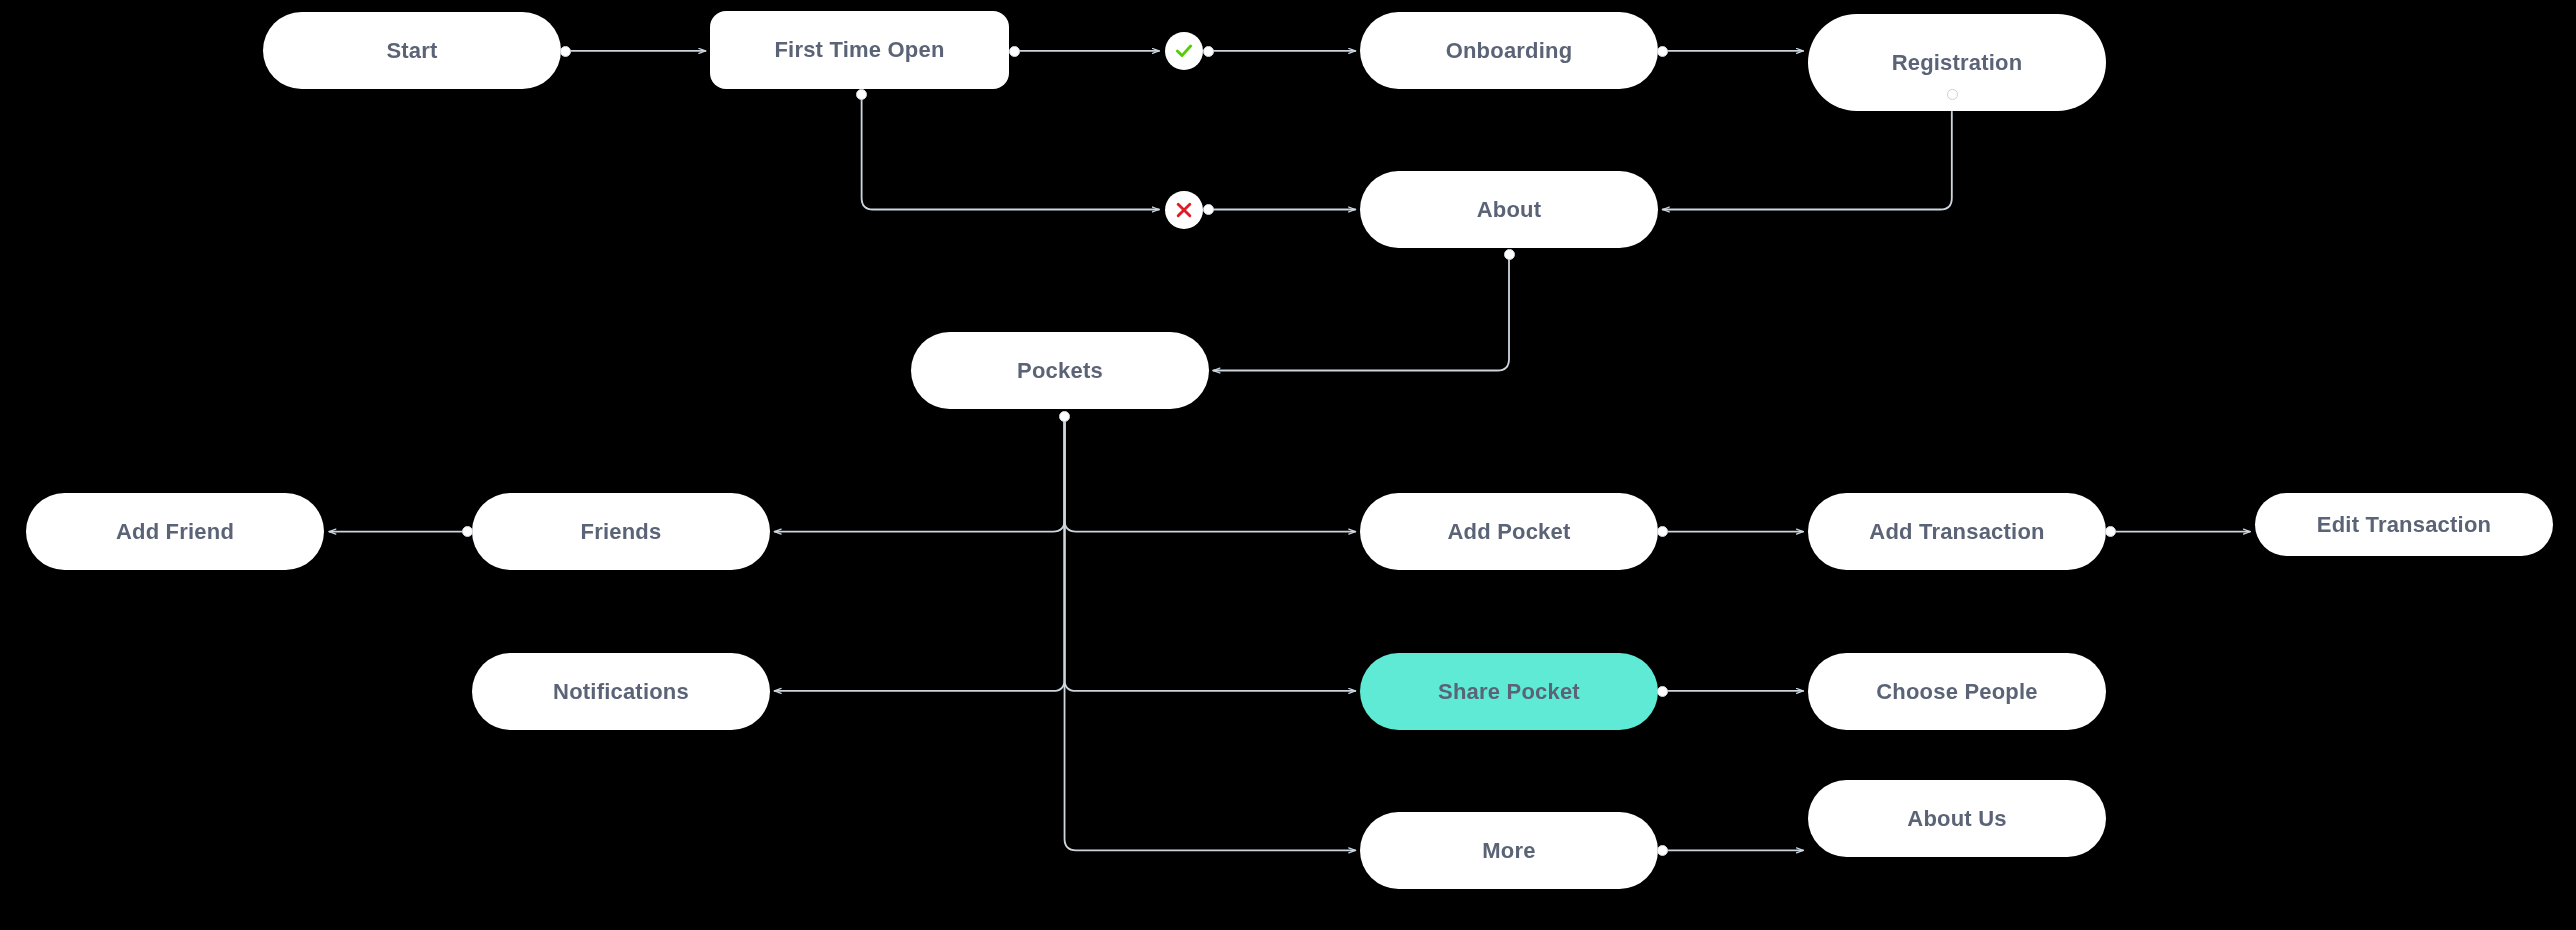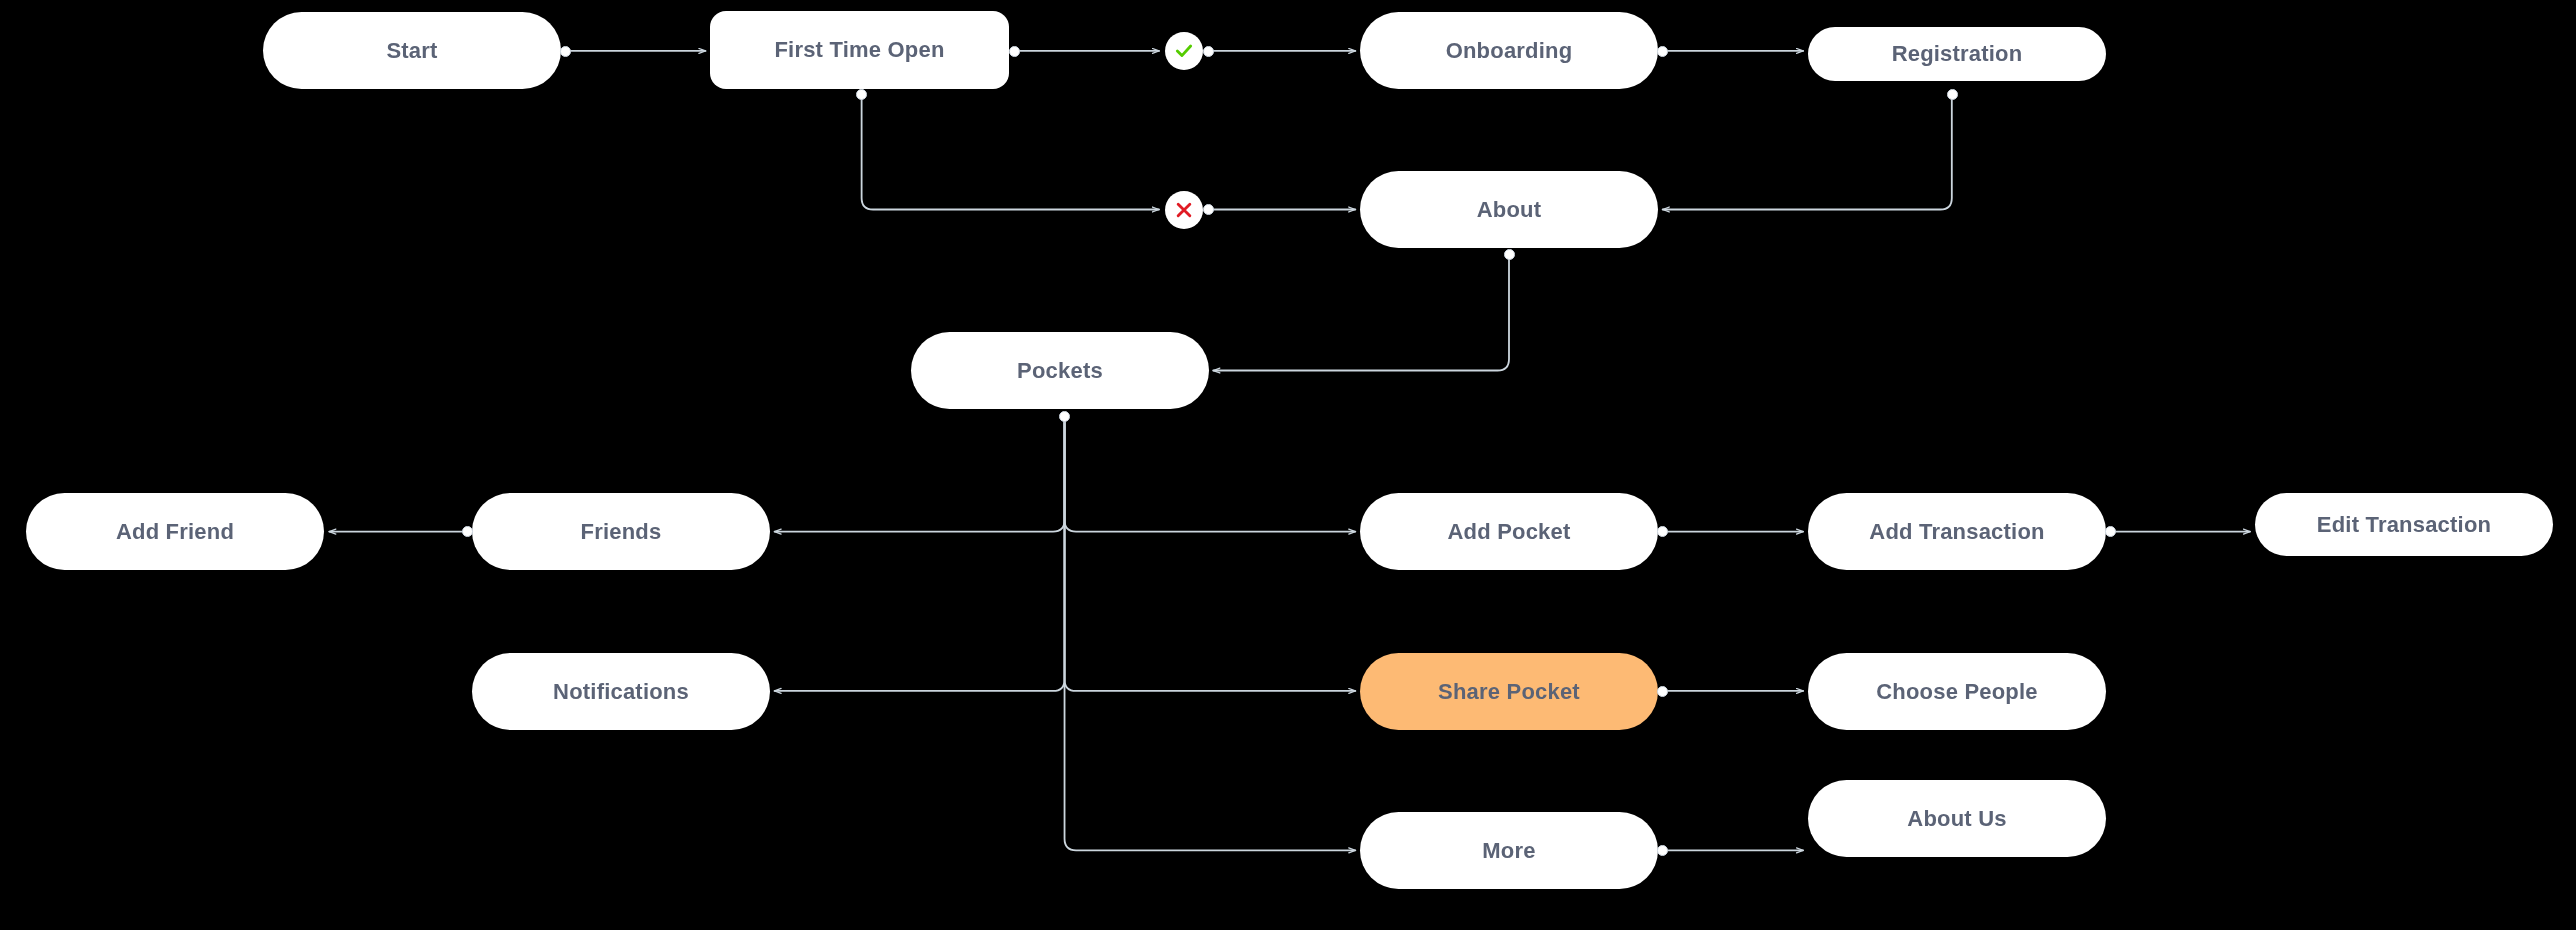--- a/index.html
+++ b/index.html
@@ -95,21 +95,21 @@
   <div id="nodes-layer">
       <div class="node pill" style="left: 263px; top: 12.3px; width: 298px; height: 77px; background: rgb(255, 255, 255); color: rgb(91, 99, 118);">
         <span>Start</span>
       </div>
       <div class="node rect" style="left: 710px; top: 10.7px; width: 299px; height: 78px; background: rgb(255, 255, 255); color: rgb(91, 99, 118);">
         <span>First Time Open</span>
       </div>
       <div class="node pill" style="left: 1360px; top: 12.3px; width: 298px; height: 77px; background: rgb(255, 255, 255); color: rgb(91, 99, 118);">
         <span>Onboarding</span>
       </div>
-      <div class="node pill" style="left: 1808px; top: 27px; width: 298px; height: 54px; background: rgb(255, 255, 255); color: rgb(91, 99, 118); align-items: center;">
+      <div class="node pill" style="left: 1808px; top: 14px; width: 298px; height: 97px; background: rgb(255, 255, 255); color: rgb(91, 99, 118); align-items: center;">
         <span>Registration</span>
       </div>
       <div class="node pill" style="left: 1360px; top: 171px; width: 298px; height: 77px; background: rgb(255, 255, 255); color: rgb(91, 99, 118);">
         <span>About</span>
       </div>
       <div class="node pill" style="left: 911px; top: 332px; width: 298px; height: 77px; background: rgb(255, 255, 255); color: rgb(91, 99, 118);">
         <span>Pockets</span>
       </div>
       <div class="node pill" style="left: 26px; top: 493px; width: 298px; height: 77px; background: rgb(255, 255, 255); color: rgb(91, 99, 118);">
         <span>Add Friend</span>
@@ -122,21 +122,21 @@
       </div>
       <div class="node pill" style="left: 1808px; top: 493px; width: 298px; height: 77px; background: rgb(255, 255, 255); color: rgb(91, 99, 118); align-items: center;">
         <span>Add Transaction</span>
       </div>
       <div class="node pill" style="left: 2255px; top: 493px; width: 298px; height: 63px; background: rgb(255, 255, 255); color: rgb(91, 99, 118);">
         <span>Edit Transaction</span>
       </div>
       <div class="node pill" style="left: 472px; top: 653px; width: 298px; height: 77px; background: rgb(255, 255, 255); color: rgb(91, 99, 118);">
         <span>Notifications</span>
       </div>
-      <div class="node pill" style="left: 1360px; top: 653px; width: 298px; height: 77px; background: #fdba74; color: rgb(91, 99, 118);">
+      <div class="node pill" style="left: 1360px; top: 653px; width: 298px; height: 77px; background: #5eead4; color: rgb(91, 99, 118);">
         <span>Share Pocket</span>
       </div>
       <div class="node pill" style="left: 1808px; top: 653px; width: 298px; height: 77px; background: rgb(255, 255, 255); color: rgb(91, 99, 118);">
         <span>Choose People</span>
       </div>
       <div class="node pill" style="left: 1360px; top: 812px; width: 298px; height: 77px; background: rgb(255, 255, 255); color: rgb(91, 99, 118);">
         <span>More</span>
       </div>
       <div class="node pill" style="left: 1808px; top: 780px; width: 298px; height: 77px; background: rgb(255, 255, 255); color: rgb(91, 99, 118);">
         <span>About Us</span>

